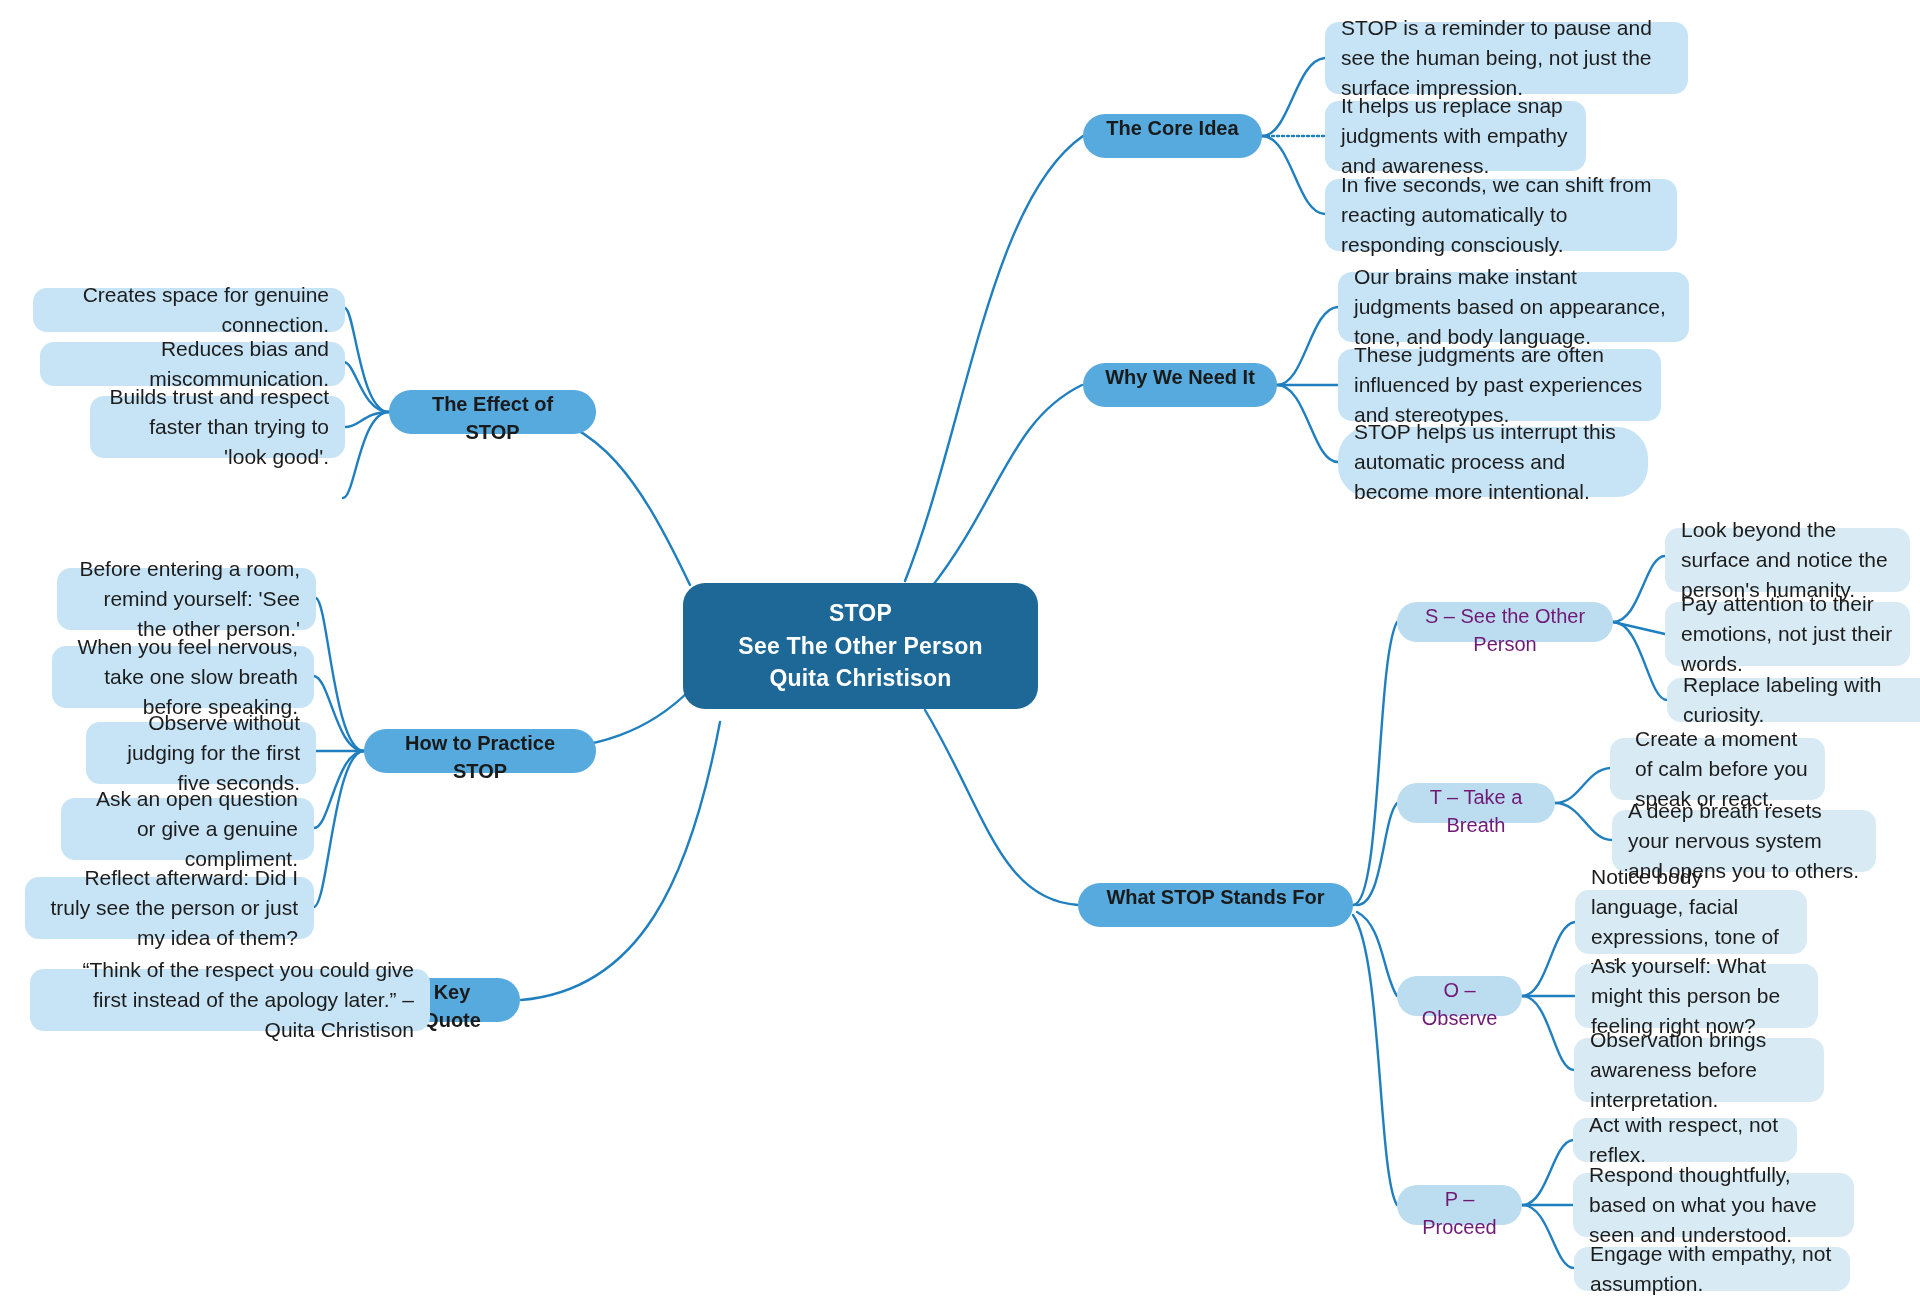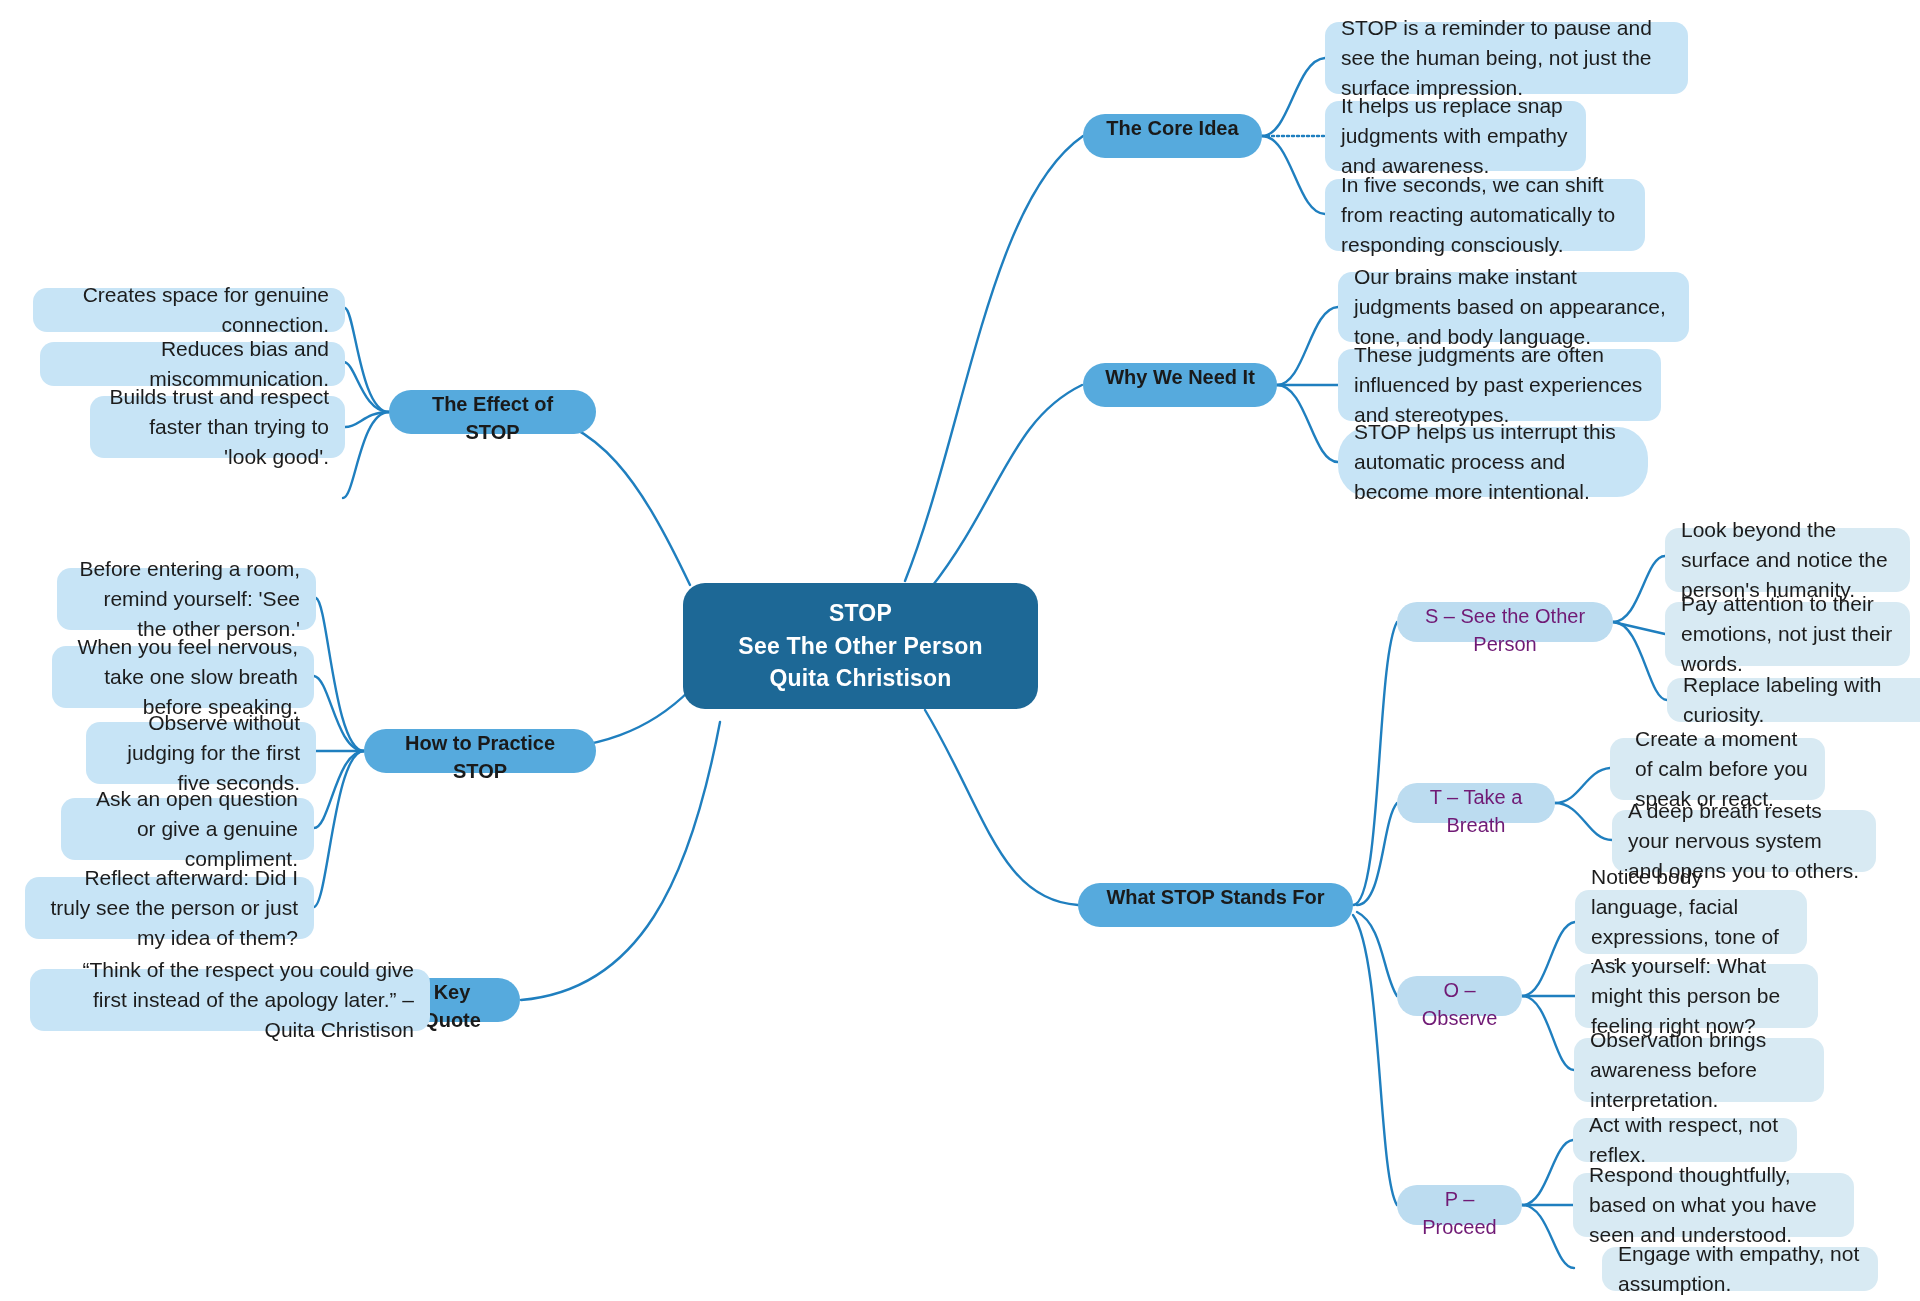--- a/index.html
+++ b/index.html
@@ -151,21 +151,21 @@
 
   <div class="node branch" style="left:1083px; top:114px; width:179px; height:44px;">
     <span>The Core Idea</span>
   </div>
   <div class="node leaf right" style="left:1325px; top:22px; width:363px; height:72px;">
     <span>STOP is a reminder to pause and see the human being, not just the surface impression.</span>
   </div>
   <div class="node leaf right" style="left:1325px; top:101px; width:261px; height:70px;">
     <span>It helps us replace snap judgments with empathy and awareness.</span>
   </div>
-  <div class="node leaf right" style="left:1325px; top:179px; width:320px; height:72px;">
+  <div class="node leaf right" style="left:1325px; top:179px; width:352px; height:72px;">
     <span>In five seconds, we can shift from reacting automatically to responding consciously.</span>
   </div>
 
   <div class="node branch" style="left:1083px; top:363px; width:194px; height:44px;">
     <span>Why We Need It</span>
   </div>
   <div class="node leaf right" style="left:1338px; top:272px; width:351px; height:70px;">
     <span>Our brains make instant judgments based on appearance, tone, and body language.</span>
   </div>
   <div class="node leaf right" style="left:1338px; top:349px; width:323px; height:72px;">
@@ -217,21 +217,21 @@
 
   <div class="node subbranch" style="left:1397px; top:1185px; width:125px; height:40px;">
     <span>P – Proceed</span>
   </div>
   <div class="node leaf cool right" style="left:1573px; top:1118px; width:224px; height:44px;">
     <span>Act with respect, not reflex.</span>
   </div>
   <div class="node leaf cool right" style="left:1573px; top:1173px; width:281px; height:64px;">
     <span>Respond thoughtfully, based on what you have seen and understood.</span>
   </div>
-  <div class="node leaf cool right" style="left:1574px; top:1247px; width:276px; height:44px;margin-left:28px;">
+  <div class="node leaf cool right" style="left:1574px; top:1247px; width:276px; height:44px;">
     <span>Engage with empathy, not assumption.</span>
   </div>
 
   <div class="node branch" style="left:389px; top:390px; width:207px; height:44px;">
     <span>The Effect of STOP</span>
   </div>
   <div class="node leaf lefty" style="left:33px; top:288px; width:312px; height:44px;">
     <span>Creates space for genuine connection.</span>
   </div>
   <div class="node leaf lefty" style="left:40px; top:342px; width:305px; height:44px;">

